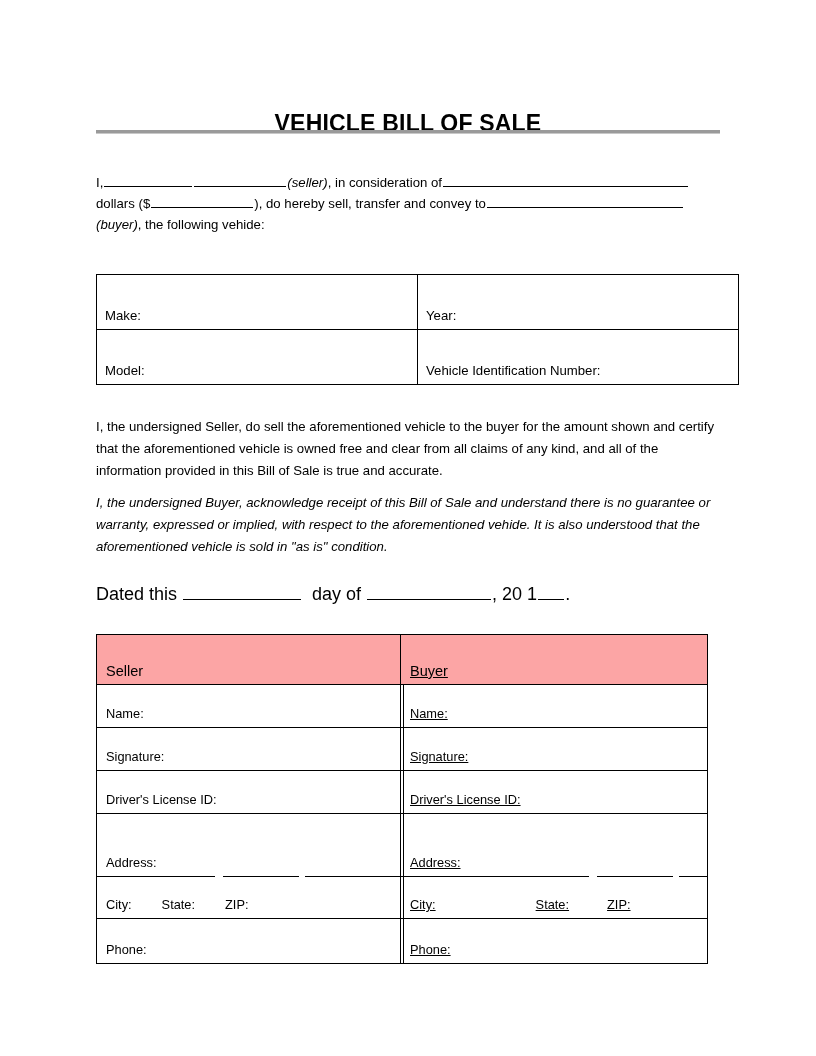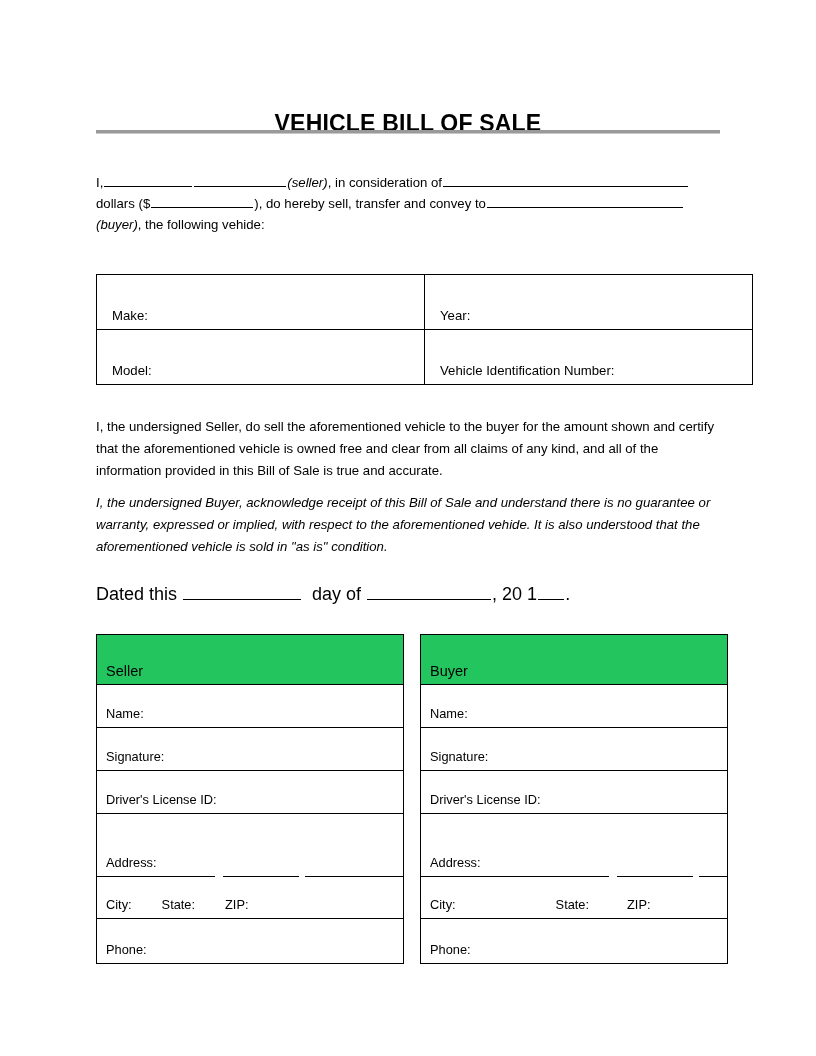--- a/index.html
+++ b/index.html
@@ -78,21 +78,21 @@
     left: 96px;
     top: 274px;
     width: 624px;
     border-collapse: collapse;
     table-layout: fixed;
   }
   .vehicle-table td {
     border: 1.3px solid #000;
     height: 48px;
     vertical-align: bottom;
-    padding: 0 0 6px 15px;
+    padding: 0 0 6px 8px;
     font-size: 13.2px;
   }
   .vehicle-table td.col-a { width: 312px; }
   .vehicle-table td.col-b { width: 312px; }
 
   
   .body-para {
     position: absolute;
     left: 96px;
     width: 626px;
@@ -118,29 +118,29 @@
   
   .sig-block {
     position: absolute;
     top: 634px;
     width: 306px;
     border: 1.3px solid #000;
     border-collapse: collapse;
     table-layout: fixed;
   }
   #block-seller { left: 96px; }
-  #block-buyer  { left: 420px; }
+  #block-buyer  { left: 400px; text-decoration: underline; }
 
   .sig-block table {
     width: 100%;
     border-collapse: collapse;
     table-layout: fixed;
   }
   .sig-head {
-    background: #22c55e;
+    background: #fca5a5;
     height: 44px;
     vertical-align: bottom;
     padding: 0 0 5px 9px;
     font-size: 14.5px;
     border-bottom: 1.3px solid #000;
   }
   .sig-row {
     height: 36px;
     vertical-align: bottom;
     padding: 0 0 6px 9px;

